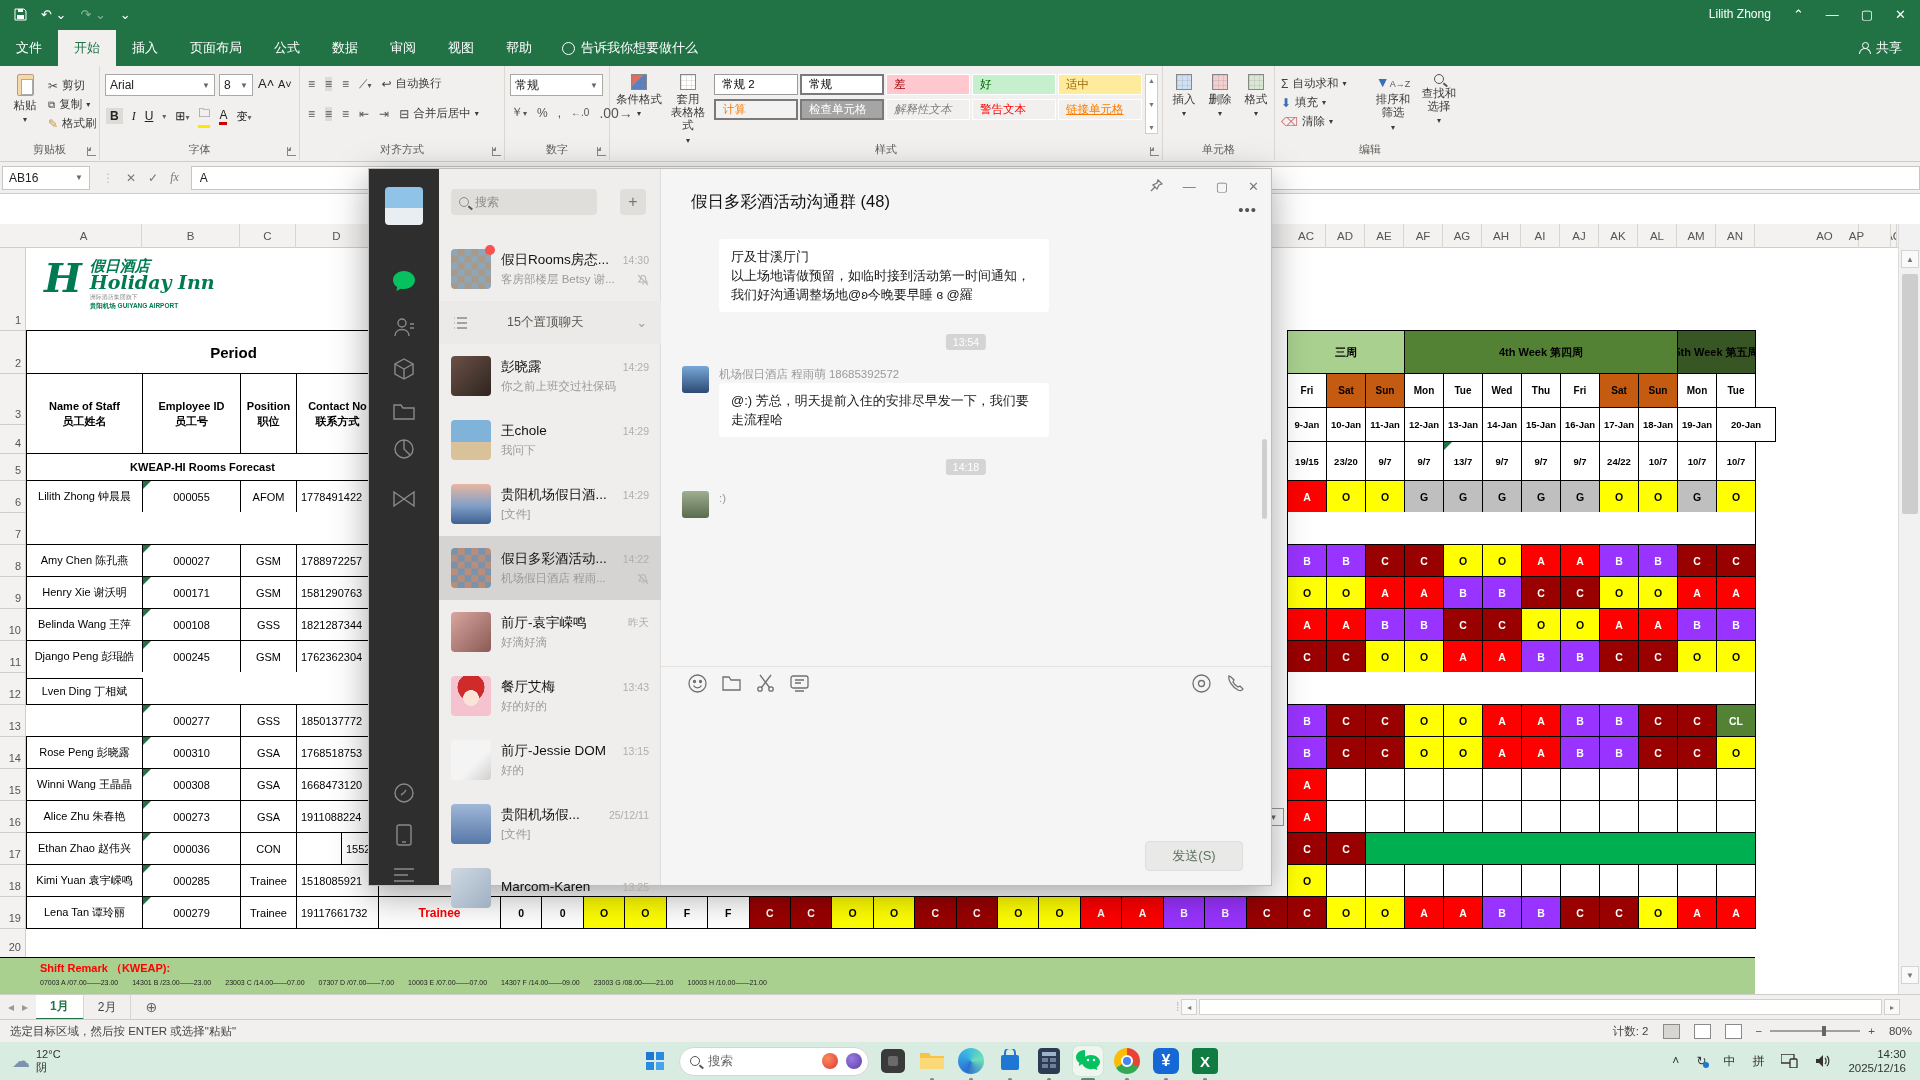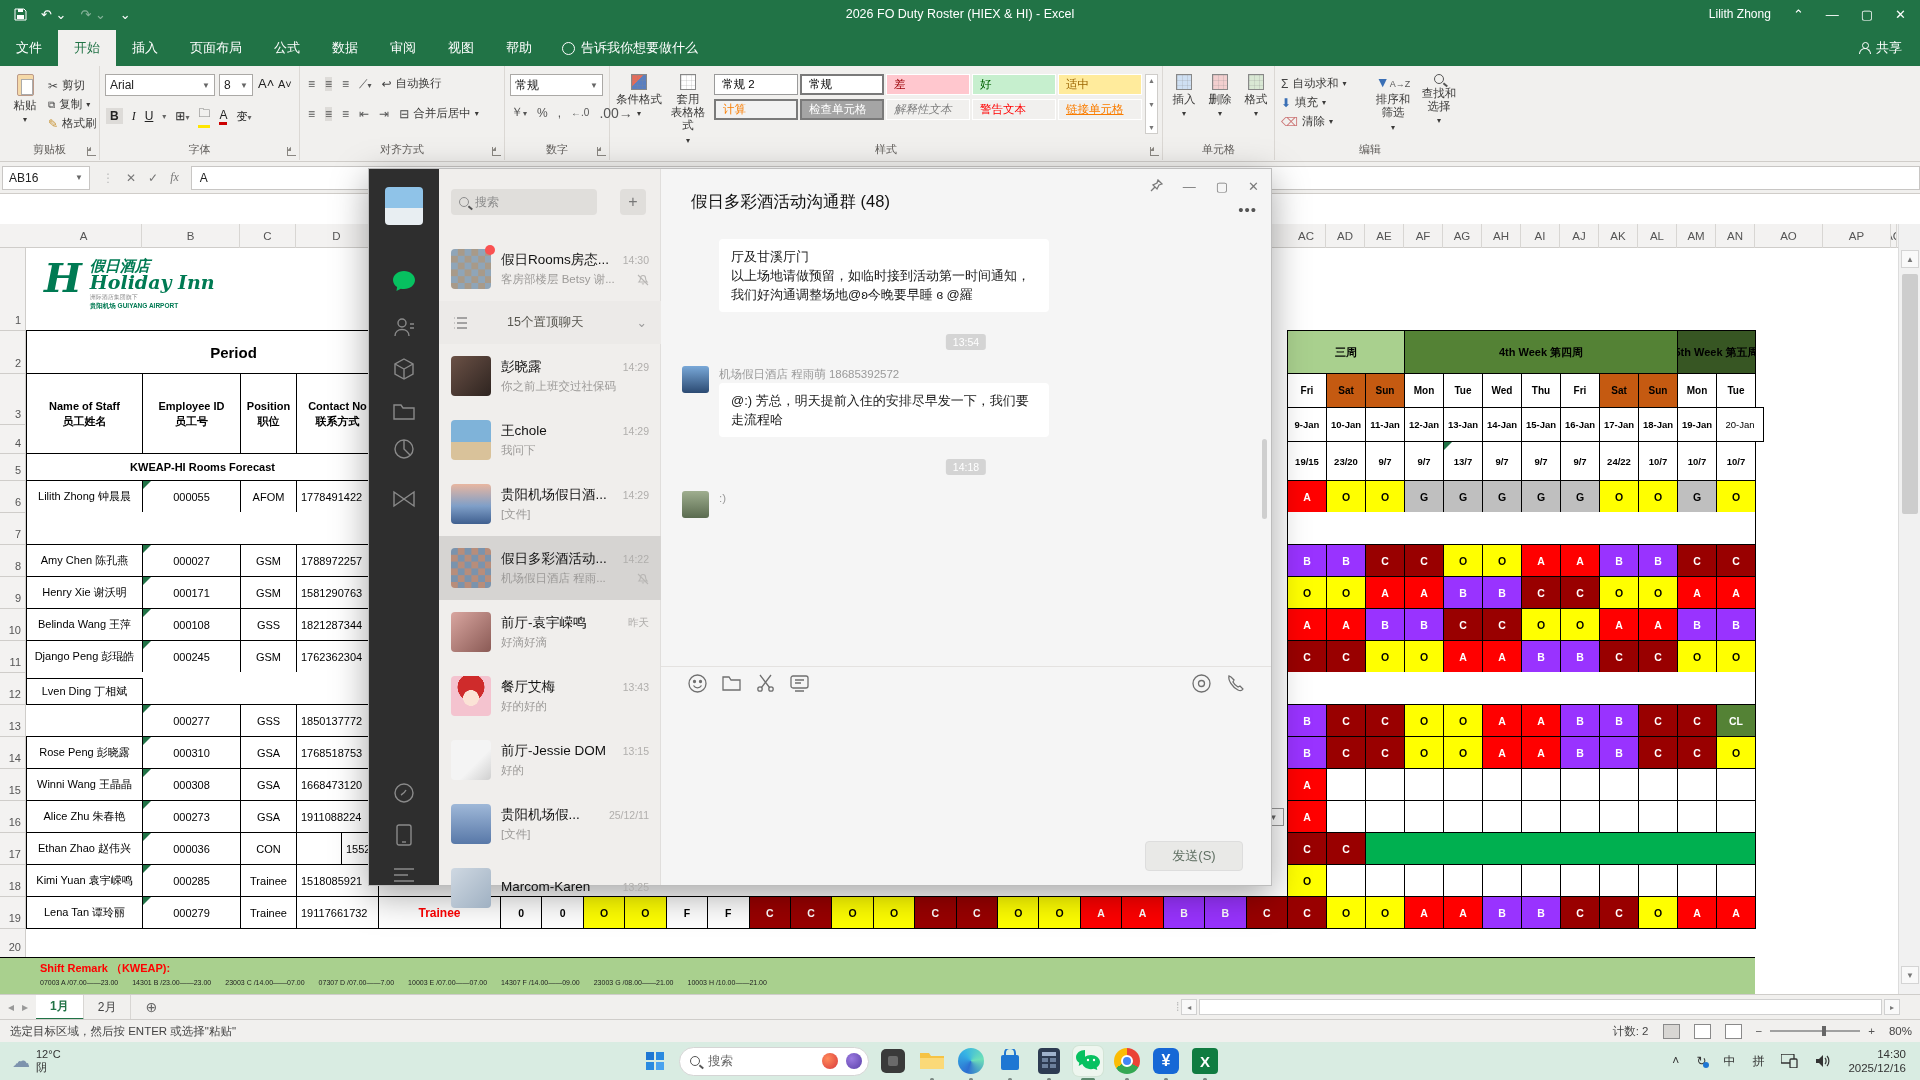--- a/index.html
+++ b/index.html
@@ -134,21 +134,20 @@
           <svg width="13" height="13" viewBox="0 0 13 13">
             <path d="M1 1h9l2 2v9H1z" fill="none" stroke="#fff"></path>
             <rect x="3" y="7" width="7" height="4" fill="#fff"></rect>
             <rect x="4" y="1" width="5" height="3" fill="#fff"></rect>
           </svg>
         </span>
       <span class="qat-ic">↶ ⌄</span>
       <span class="qat-ic dim">↷ ⌄</span>
       <span class="qat-ic">⌄</span>
     </div>
-    <div id="xl-title">2026 FO Duty Roster (HIEX &amp; HI)  -  Excel</div>
     <div id="tb-right">
       <span>Lilith Zhong</span>
       <span class="winbtn">⌃</span>
       <span class="winbtn">—</span>
       <span class="winbtn">▢</span>
       <span class="winbtn">✕</span>
     </div>
   </div>
 
   <div id="tabrow">
@@ -380,21 +379,21 @@
         <div class="ch" style="left: 1365px; width: 39px;">AE</div>
         <div class="ch" style="left: 1404px; width: 39px;">AF</div>
         <div class="ch" style="left: 1443px; width: 39px;">AG</div>
         <div class="ch" style="left: 1482px; width: 39px;">AH</div>
         <div class="ch" style="left: 1521px; width: 39px;">AI</div>
         <div class="ch" style="left: 1560px; width: 39px;">AJ</div>
         <div class="ch" style="left: 1599px; width: 39px;">AK</div>
         <div class="ch" style="left: 1638px; width: 39px;">AL</div>
         <div class="ch" style="left: 1677px; width: 39px;">AM</div>
         <div class="ch" style="left: 1716px; width: 39px;">AN</div>
-        <div class="ch" style="left: 1755px; width: 68px;">AO</div>
+        <div class="ch" style="left: 1791px; width: 68px;">AO</div>
         <div class="ch" style="left: 1823px; width: 68px;">AP</div>
         <div class="ch" style="left: 1891px; width: 6px;">AQ</div>
       </div>
     <div id="gutter">
         <div class="rn" style="top: 66px;">1</div>
         <div style="position: absolute; left: 0px; width: 26px; top: 82px; border-top: 1px solid rgb(207, 205, 202);"></div>
         <div class="rn" style="top: 109px;">2</div>
         <div style="position: absolute; left: 0px; width: 26px; top: 125px; border-top: 1px solid rgb(207, 205, 202);"></div>
         <div class="rn" style="top: 160px;">3</div>
         <div style="position: absolute; left: 0px; width: 26px; top: 176px; border-top: 1px solid rgb(207, 205, 202);"></div>
@@ -675,21 +674,21 @@
         <div class="cell" style="left: 1326px; top: 213px; width: 40px; height: 35px; background: rgb(255, 255, 255); color: rgb(0, 0, 0); font-weight: bold; font-size: 9.5px;">10-Jan</div>
         <div class="cell" style="left: 1365px; top: 213px; width: 40px; height: 35px; background: rgb(255, 255, 255); color: rgb(0, 0, 0); font-weight: bold; font-size: 9.5px;">11-Jan</div>
         <div class="cell" style="left: 1404px; top: 213px; width: 40px; height: 35px; background: rgb(255, 255, 255); color: rgb(0, 0, 0); font-weight: bold; font-size: 9.5px;">12-Jan</div>
         <div class="cell" style="left: 1443px; top: 213px; width: 40px; height: 35px; background: rgb(255, 255, 255); color: rgb(0, 0, 0); font-weight: bold; font-size: 9.5px;">13-Jan</div>
         <div class="cell" style="left: 1482px; top: 213px; width: 40px; height: 35px; background: rgb(255, 255, 255); color: rgb(0, 0, 0); font-weight: bold; font-size: 9.5px;">14-Jan</div>
         <div class="cell" style="left: 1521px; top: 213px; width: 40px; height: 35px; background: rgb(255, 255, 255); color: rgb(0, 0, 0); font-weight: bold; font-size: 9.5px;">15-Jan</div>
         <div class="cell" style="left: 1560px; top: 213px; width: 40px; height: 35px; background: rgb(255, 255, 255); color: rgb(0, 0, 0); font-weight: bold; font-size: 9.5px;">16-Jan</div>
         <div class="cell" style="left: 1599px; top: 213px; width: 40px; height: 35px; background: rgb(255, 255, 255); color: rgb(0, 0, 0); font-weight: bold; font-size: 9.5px;">17-Jan</div>
         <div class="cell" style="left: 1638px; top: 213px; width: 40px; height: 35px; background: rgb(255, 255, 255); color: rgb(0, 0, 0); font-weight: bold; font-size: 9.5px;">18-Jan</div>
         <div class="cell" style="left: 1677px; top: 213px; width: 40px; height: 35px; background: rgb(255, 255, 255); color: rgb(0, 0, 0); font-weight: bold; font-size: 9.5px;">19-Jan</div>
-        <div class="cell" style="left: 1716px; top: 213px; width: 48px; height: 35px; background: rgb(255, 255, 255); color: rgb(0, 0, 0); font-weight: normal; font-size: 9.5px;">20-Jan</div>
+        <div class="cell" style="left: 1716px; top: 213px; width: 60px; height: 35px; background: rgb(255, 255, 255); color: rgb(0, 0, 0); font-weight: bold; font-size: 9.5px;">20-Jan</div>
         <div class="cell" style="left: 1287px; top: 247px; width: 40px; height: 40px; background: rgb(255, 255, 255); color: rgb(0, 0, 0); font-weight: bold; font-size: 9.5px;">19/15</div>
         <div class="cell" style="left: 1326px; top: 247px; width: 40px; height: 40px; background: rgb(255, 255, 255); color: rgb(0, 0, 0); font-weight: bold; font-size: 9.5px;">23/20</div>
         <div class="cell" style="left: 1365px; top: 247px; width: 40px; height: 40px; background: rgb(255, 255, 255); color: rgb(0, 0, 0); font-weight: bold; font-size: 9.5px;">9/7</div>
         <div class="cell" style="left: 1404px; top: 247px; width: 40px; height: 40px; background: rgb(255, 255, 255); color: rgb(0, 0, 0); font-weight: bold; font-size: 9.5px;">9/7</div>
         <div class="cell gtri" style="left: 1443px; top: 247px; width: 40px; height: 40px; background: rgb(255, 255, 255); color: rgb(0, 0, 0); font-weight: bold; font-size: 9.5px;">13/7</div>
         <div class="cell" style="left: 1482px; top: 247px; width: 40px; height: 40px; background: rgb(255, 255, 255); color: rgb(0, 0, 0); font-weight: bold; font-size: 9.5px;">9/7</div>
         <div class="cell" style="left: 1521px; top: 247px; width: 40px; height: 40px; background: rgb(255, 255, 255); color: rgb(0, 0, 0); font-weight: bold; font-size: 9.5px;">9/7</div>
         <div class="cell" style="left: 1560px; top: 247px; width: 40px; height: 40px; background: rgb(255, 255, 255); color: rgb(0, 0, 0); font-weight: bold; font-size: 9.5px;">9/7</div>
         <div class="cell" style="left: 1599px; top: 247px; width: 40px; height: 40px; background: rgb(255, 255, 255); color: rgb(0, 0, 0); font-weight: bold; font-size: 9.5px;">24/22</div>
         <div class="cell" style="left: 1638px; top: 247px; width: 40px; height: 40px; background: rgb(255, 255, 255); color: rgb(0, 0, 0); font-weight: bold; font-size: 9.5px;">10/7</div>

